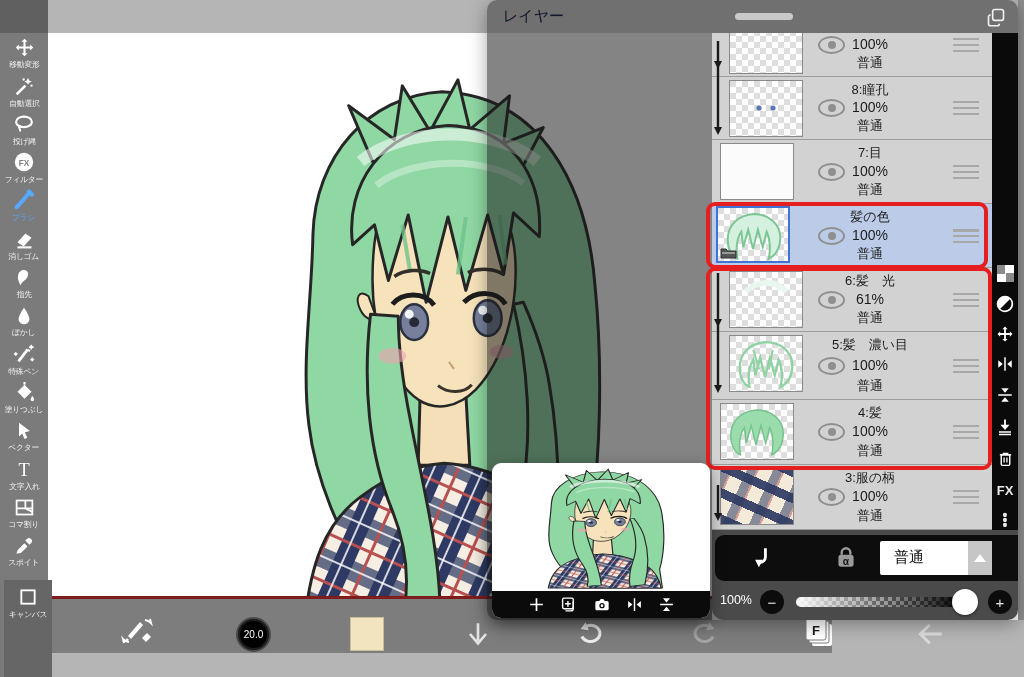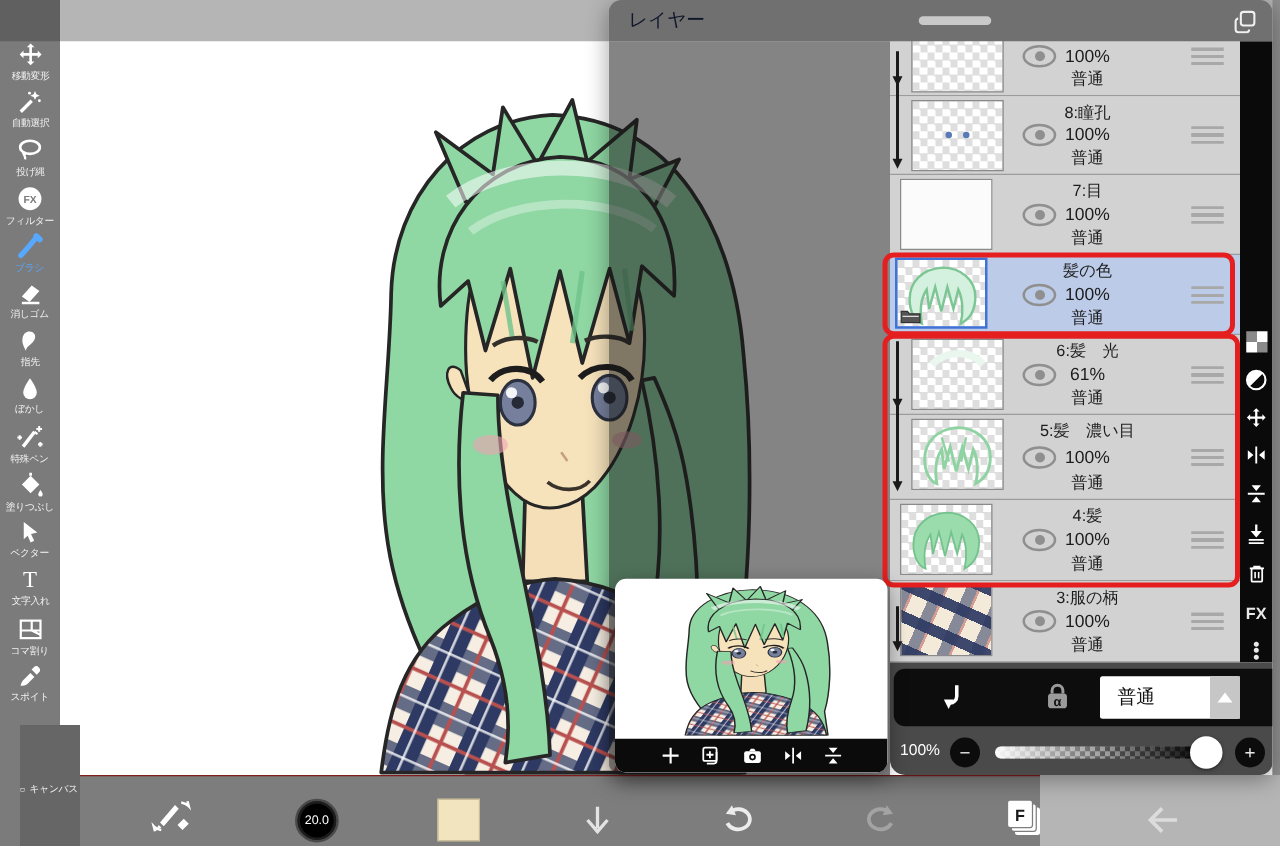--- a/index.html
+++ b/index.html
@@ -9,28 +9,28 @@
   .abs{position:absolute;}
 
   
   .paper{position:absolute;left:48px;top:33px;width:970px;height:587px;background:#fff;}
   .char-main{position:absolute;left:253px;top:66px;width:378px;height:556px;}
 
   
   .ltb{position:absolute;left:0;top:0;width:48px;height:677px;background:#7b7b7b;z-index:30;}
   .ltb-top{position:absolute;left:0;top:0;width:48px;height:33px;background:#606060;}
   .tools{position:absolute;left:0;top:33px;width:48px;}
-  .tool{height:38.3px;display:flex;flex-direction:column;align-items:center;justify-content:flex-start;gap:1px;}
+  .tool{height:38.3px;display:flex;flex-direction:column;align-items:center;justify-content:flex-end;gap:1px;}
   .tlabel{font-size:8.5px;color:#f2f2f2;letter-spacing:-0.3px;white-space:nowrap;transform:scale(.92);}
   .tool.sel .tlabel{color:#57a8ff;}
-  .canvas-cell{position:absolute;left:16px;bottom:0;width:48px;height:97px;background:#666;display:flex;
-               flex-direction:row;align-items:center;padding-top:7px;gap:2px;}
+  .canvas-cell{position:absolute;left:4px;bottom:0;width:48px;height:97px;background:#666;display:flex;
+               flex-direction:column;align-items:center;padding-top:7px;gap:2px;}
 
   
-  .btb{position:absolute;left:0;top:620px;width:832px;height:57px;background:#7d7d7d;border-top:1px solid #7f1d1d;z-index:25;}
+  .btb{position:absolute;left:0;top:596px;width:832px;height:57px;background:#7d7d7d;border-top:3px solid #7f1d1d;z-index:25;}
   .btb-sep{position:absolute;left:48px;top:8px;width:1px;height:38px;background:#9e9e9e;}
   .size-circle{position:absolute;left:236px;top:18px;width:35px;height:35px;border-radius:50%;background:#000;
                border:2px solid #4a4a4a;box-shadow:inset 0 0 0 2px #1c1c1c;color:#fff;font-size:10px;
                display:flex;align-items:center;justify-content:center;}
   .swatch{position:absolute;left:350px;top:18px;width:34px;height:34px;background:#f3e4c0;border:1px solid #cbbd97;}
 
   
   .panel{position:absolute;left:487px;top:0;width:531px;height:620px;z-index:40;border-radius:10px;
          overflow:hidden;box-shadow:0 4px 18px rgba(0,0,0,.35);}
   .phead{position:absolute;left:0;top:0;width:531px;height:33px;background:#707070;z-index:6;}

